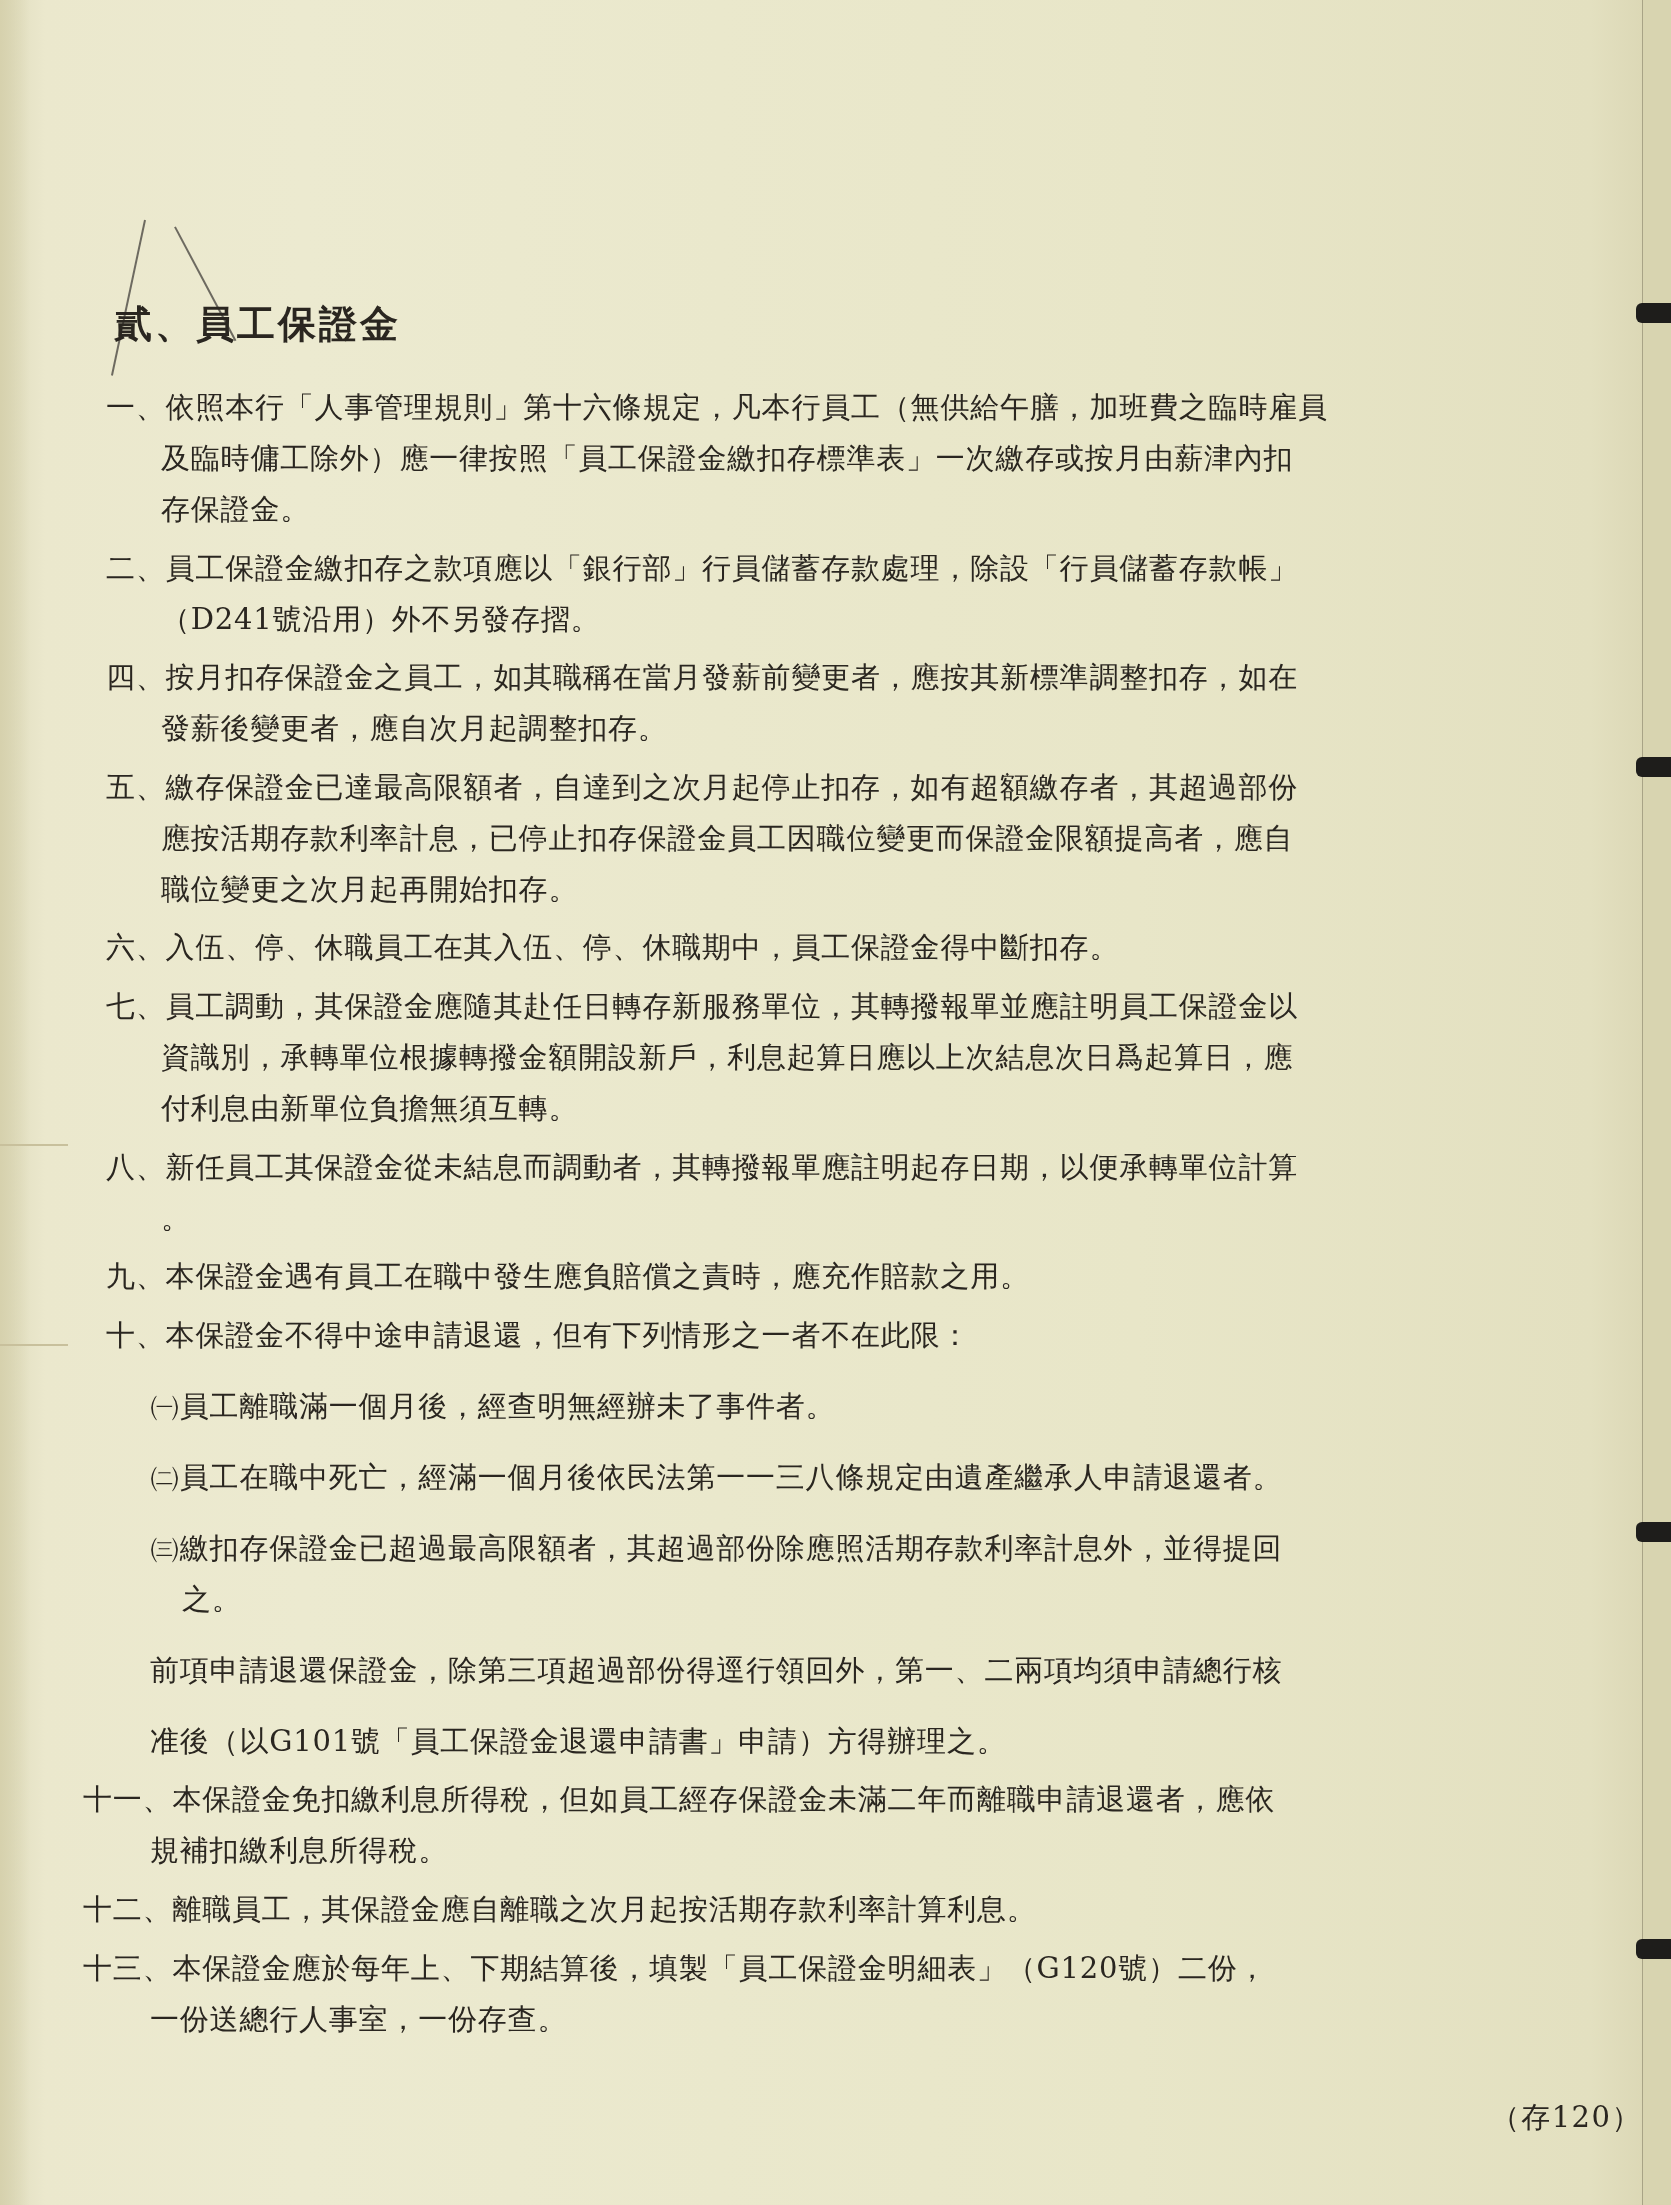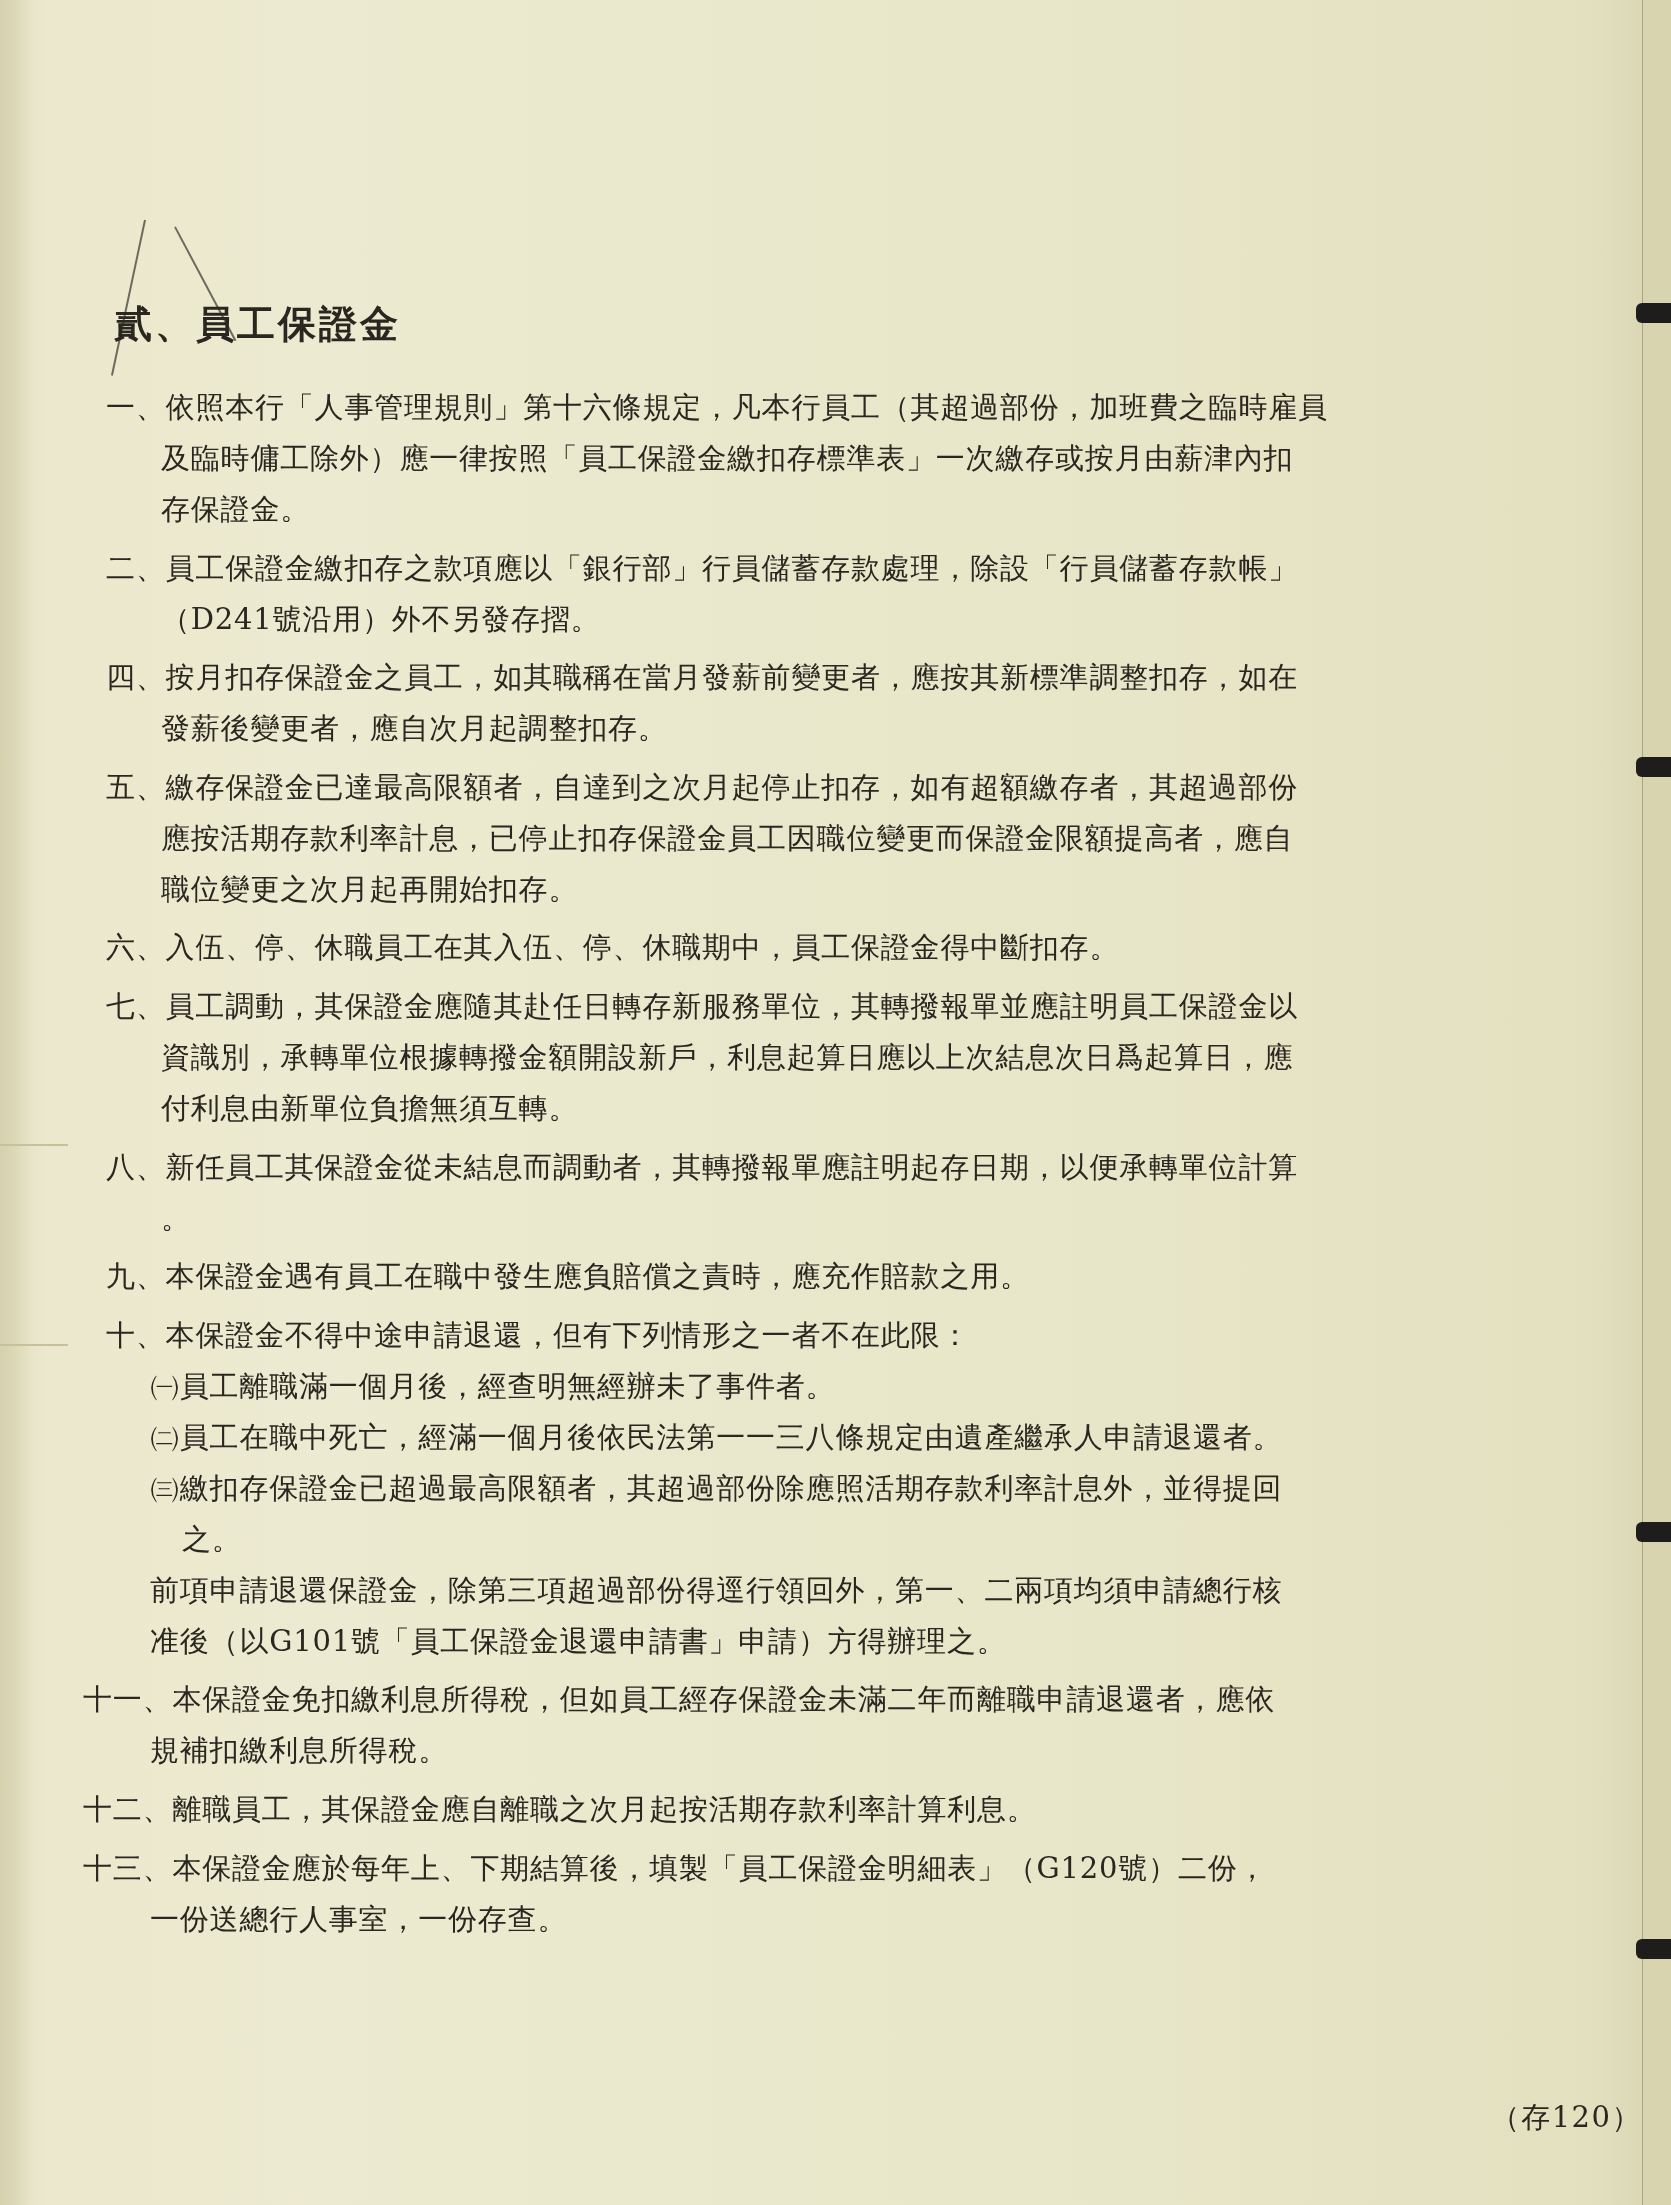--- a/index.html
+++ b/index.html
@@ -40,21 +40,21 @@
     position: absolute; left: 114px; top: 299px;
     font-size: 38px; font-weight: bold; letter-spacing: 3px;
   }
   .content { position: absolute; left: 106px; top: 382px; width: 1303px; }
   .item { position: relative; margin-bottom: 7.6px; }
   .line {
     font-size: 29px; line-height: 51px; white-space: nowrap; letter-spacing: 0.8px;
   }
   .num { display: inline-block; }
   .indent { padding-left: 55px; }
-  .indent2 { padding-left: 44px; }
+  .indent2 { padding-left: 44px; margin-top: 20px; }
   .u { text-decoration-color: #7e7a6f; text-underline-offset: 9px; text-decoration-thickness: 2.3px; }
   .circled {
     display: inline-block; width: 35px; height: 35px; border: 1.5px solid #2a2620;
     border-radius: 50%; text-align: center; line-height: 35px; font-size: 24px;
   }
   .footer {
     position: absolute; left: 0; width: 1642px; top: 2098px; text-align: right;
     font-size: 29px; letter-spacing: 1.5px;
   }
 </style>
@@ -71,21 +71,21 @@
 <div class="binding" style="top:1522px"></div>
 <div class="binding" style="top:1939px"></div>
 <div class="pencil-mark"></div>
 <div class="pencil-mark2"></div>
 
 <div class="heading">貳、員工保證金</div>
 
 <div class="content">
 
   <div class="item">
-    <div class="line"><span class="num">一、</span><span>依照本行「人事管理規則」第十六條規定，凡本行員工（其超過部份，加班費之臨時雇員</span></div>
+    <div class="line"><span class="num">一、</span><span>依照本行「人事管理規則」第十六條規定，凡本行員工（無供給午膳，加班費之臨時雇員</span></div>
     <div class="line indent">及臨時傭工除外）應一律按照「員工保證金繳扣存標準表」一次繳存或按月由薪津內扣</div>
     <div class="line indent">存保證金。</div>
   </div>
 
   <div class="item">
     <div class="line"><span class="num">二、</span><span>員工保證金繳扣存之款項應以「銀行部」行員儲蓄存款處理，除設「行員儲蓄存款帳」</span></div>
     <div class="line indent">（D241號沿用）外不另發存摺。</div>
   </div>
 
 

